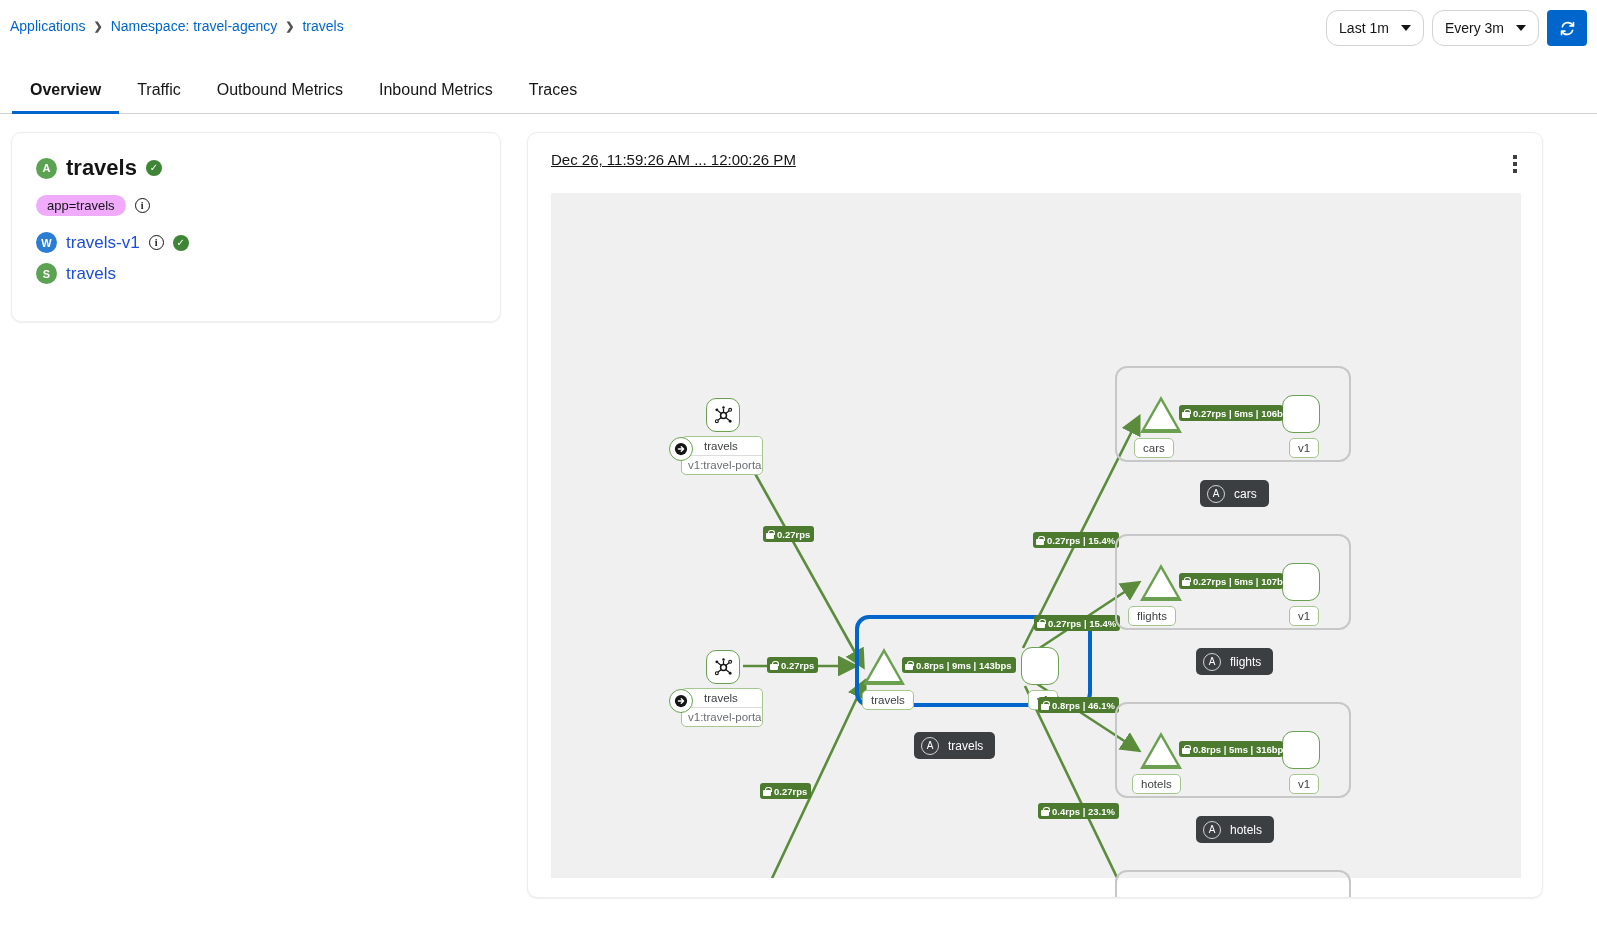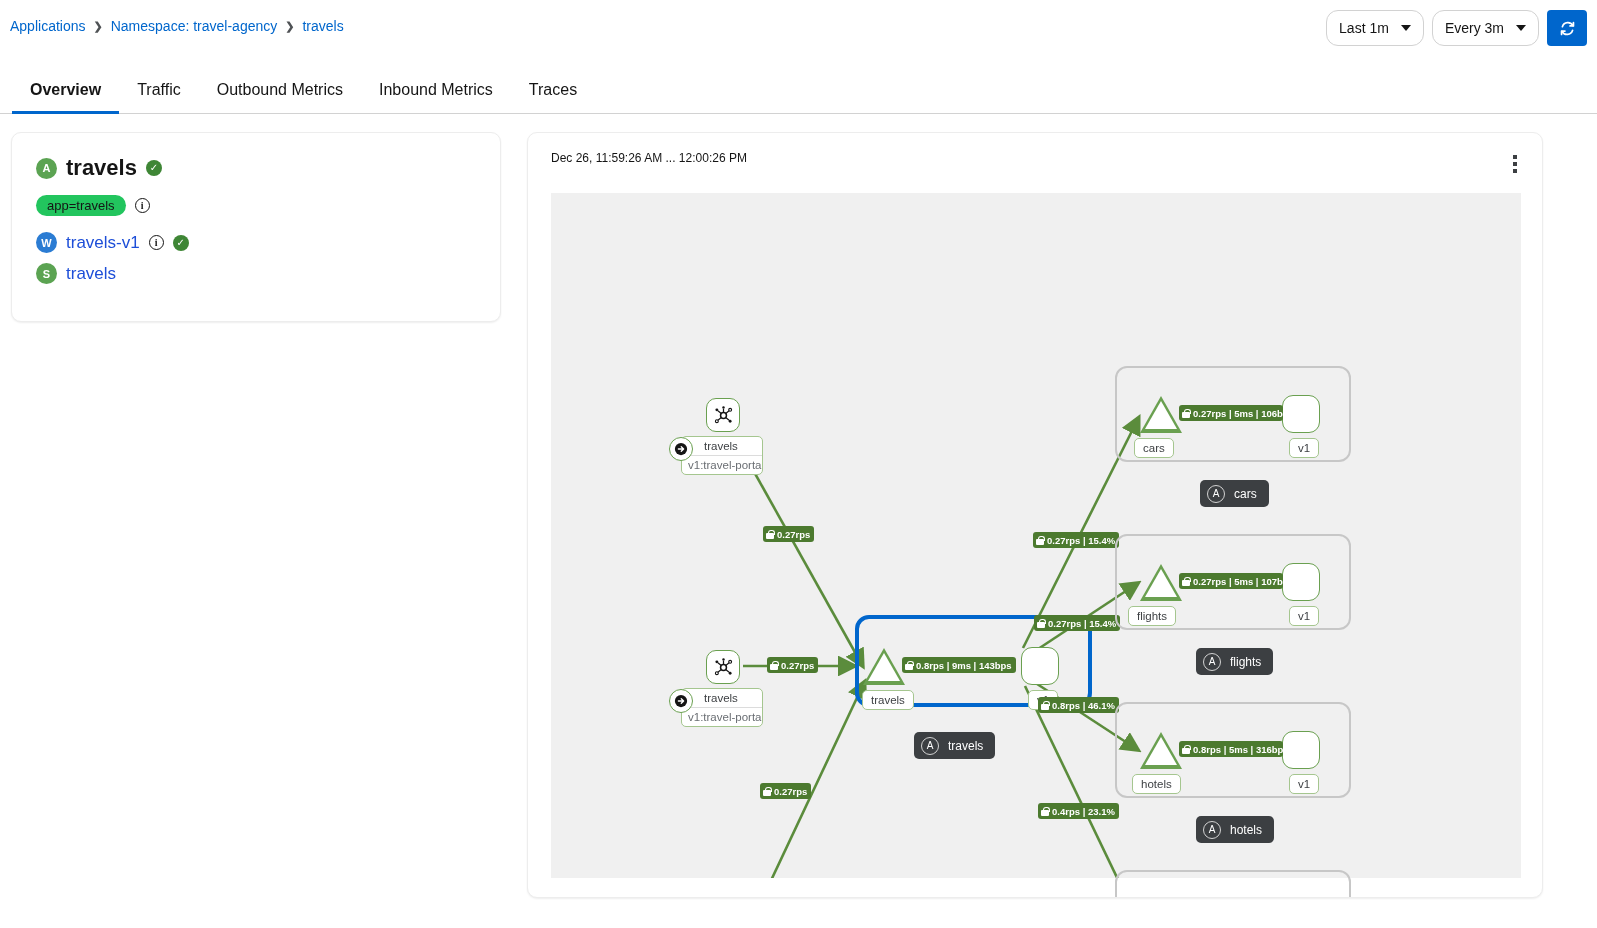--- a/index.html
+++ b/index.html
@@ -77,21 +77,21 @@
   .badge-a { background: #5ba352; }
   .badge-w { background: #2b7cd3; }
   .badge-s { background: #5ba352; }
   .app-name { font-size: 22px; font-weight: bold; }
   .health-ok {
     width: 16px; height: 16px; border-radius: 50%; background: #3e8635;
     display: inline-flex; align-items: center; justify-content: center;
     color: #fff; font-size: 10px; line-height: 1;
   }
   .label-chip {
-    background: #22c55e; border-radius: 11px; padding: 3px 11px;
+    background: #f0abfc; border-radius: 11px; padding: 3px 11px;
     font-size: 13px; color: #151515;
   }
   .info-icon {
     width: 15px; height: 15px; border-radius: 50%; border: 1.6px solid #151515;
     display: inline-flex; align-items: center; justify-content: center;
     font-size: 10px; font-weight: bold; font-family: "Liberation Serif", serif;
   }
   .labels-row { margin-bottom: 16px; }
   .wl-row { margin-bottom: 10px; }
   .link-blue { color: #1d4ed8; font-size: 17px; cursor: pointer; }
@@ -100,21 +100,21 @@
   .graph-card {
     position: absolute; left: 527px; top: 132px; width: 1016px; height: 766px;
     background: #fff; border: 1px solid #ededed; border-radius: 10px;
     box-shadow: 0 1px 2px rgba(0,0,0,0.07);
     overflow: hidden;
   }
   .graph-header {
     position: absolute; left: 0; top: 0; width: 100%; height: 58px;
   }
   .graph-title {
-    position: absolute; left: 23px; top: 18px; font-size: 12px; color: #151515;
+    position: absolute; left: 23px; top: 18px; font-size: 15px; color: #151515; text-decoration: underline;
   }
   .kebab {
     position: absolute; right: 16px; top: 19px;
     width: 22px; height: 24px; cursor: pointer;
     display: flex; flex-direction: column; align-items: center;
     justify-content: center; gap: 3px;
   }
   .kebab i { width: 4px; height: 4px; background: #3c3f42; display: block; }
 
   .canvas {

